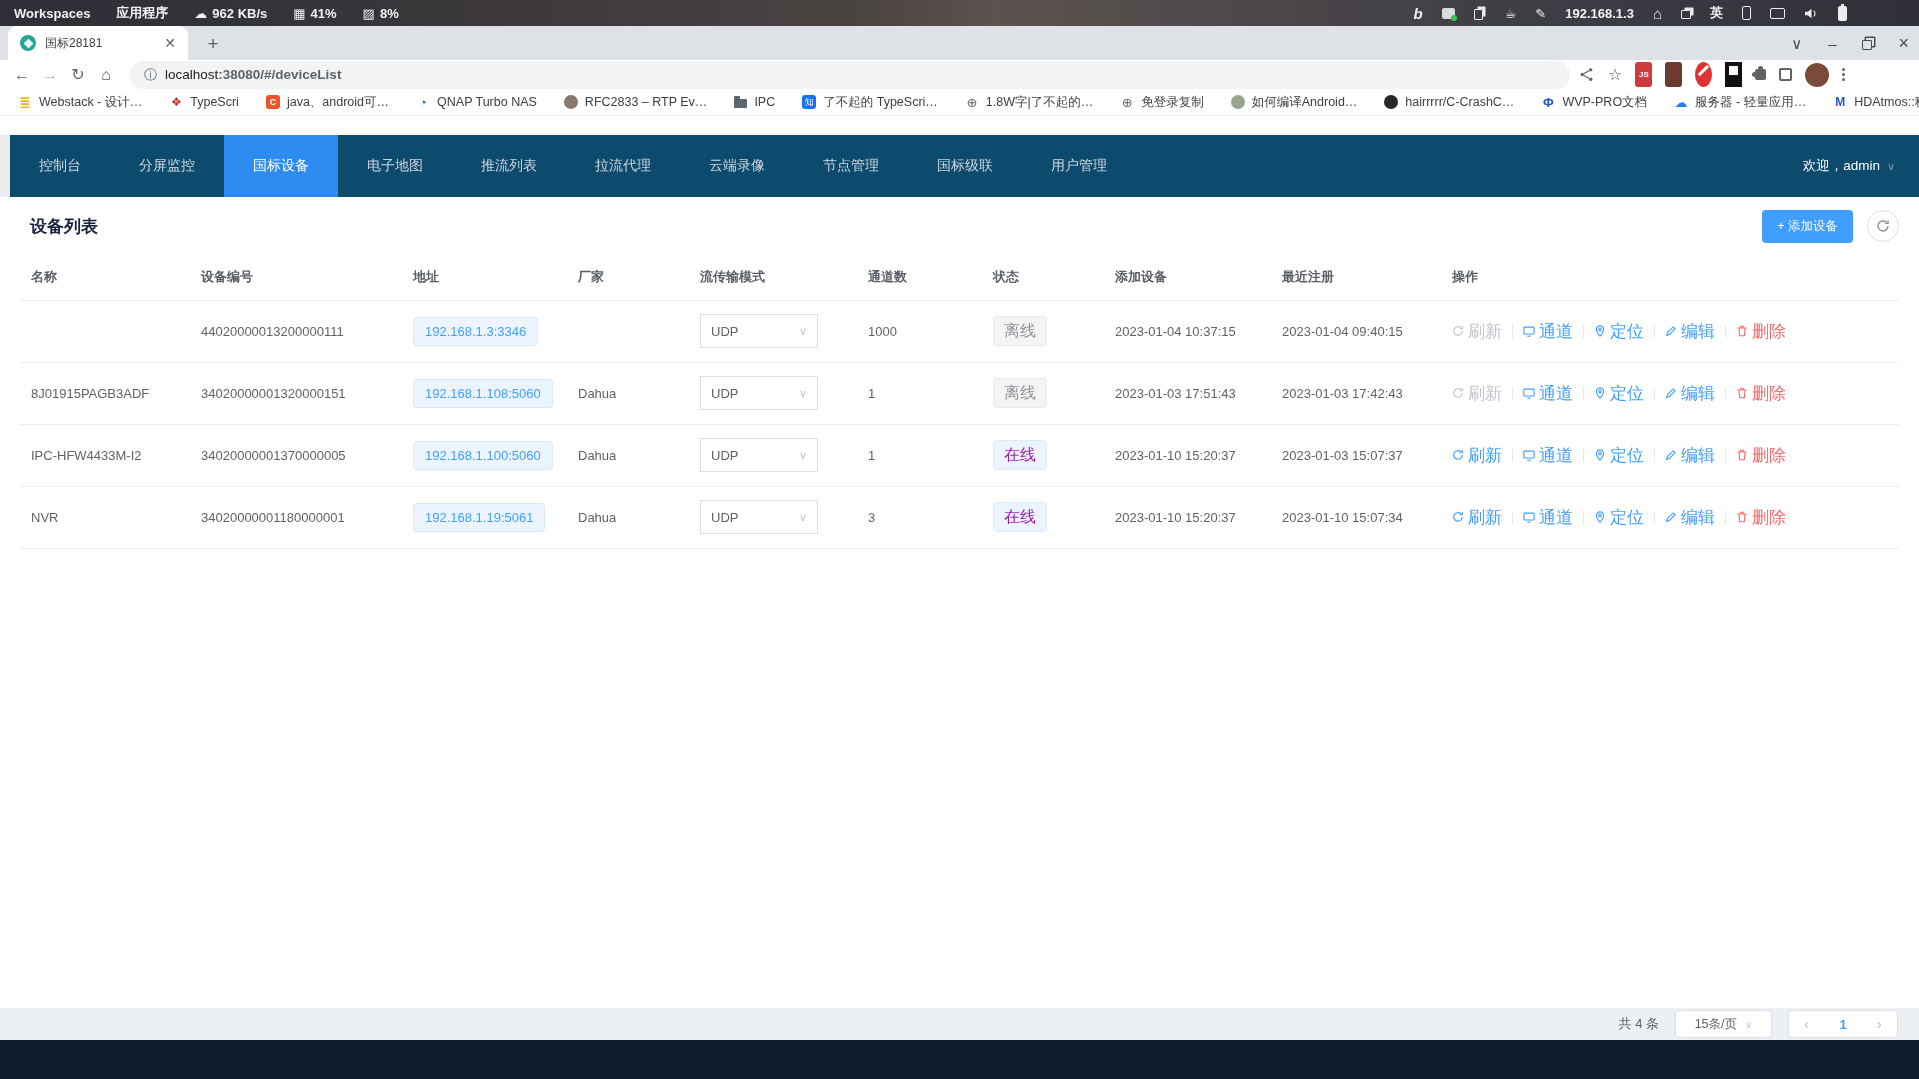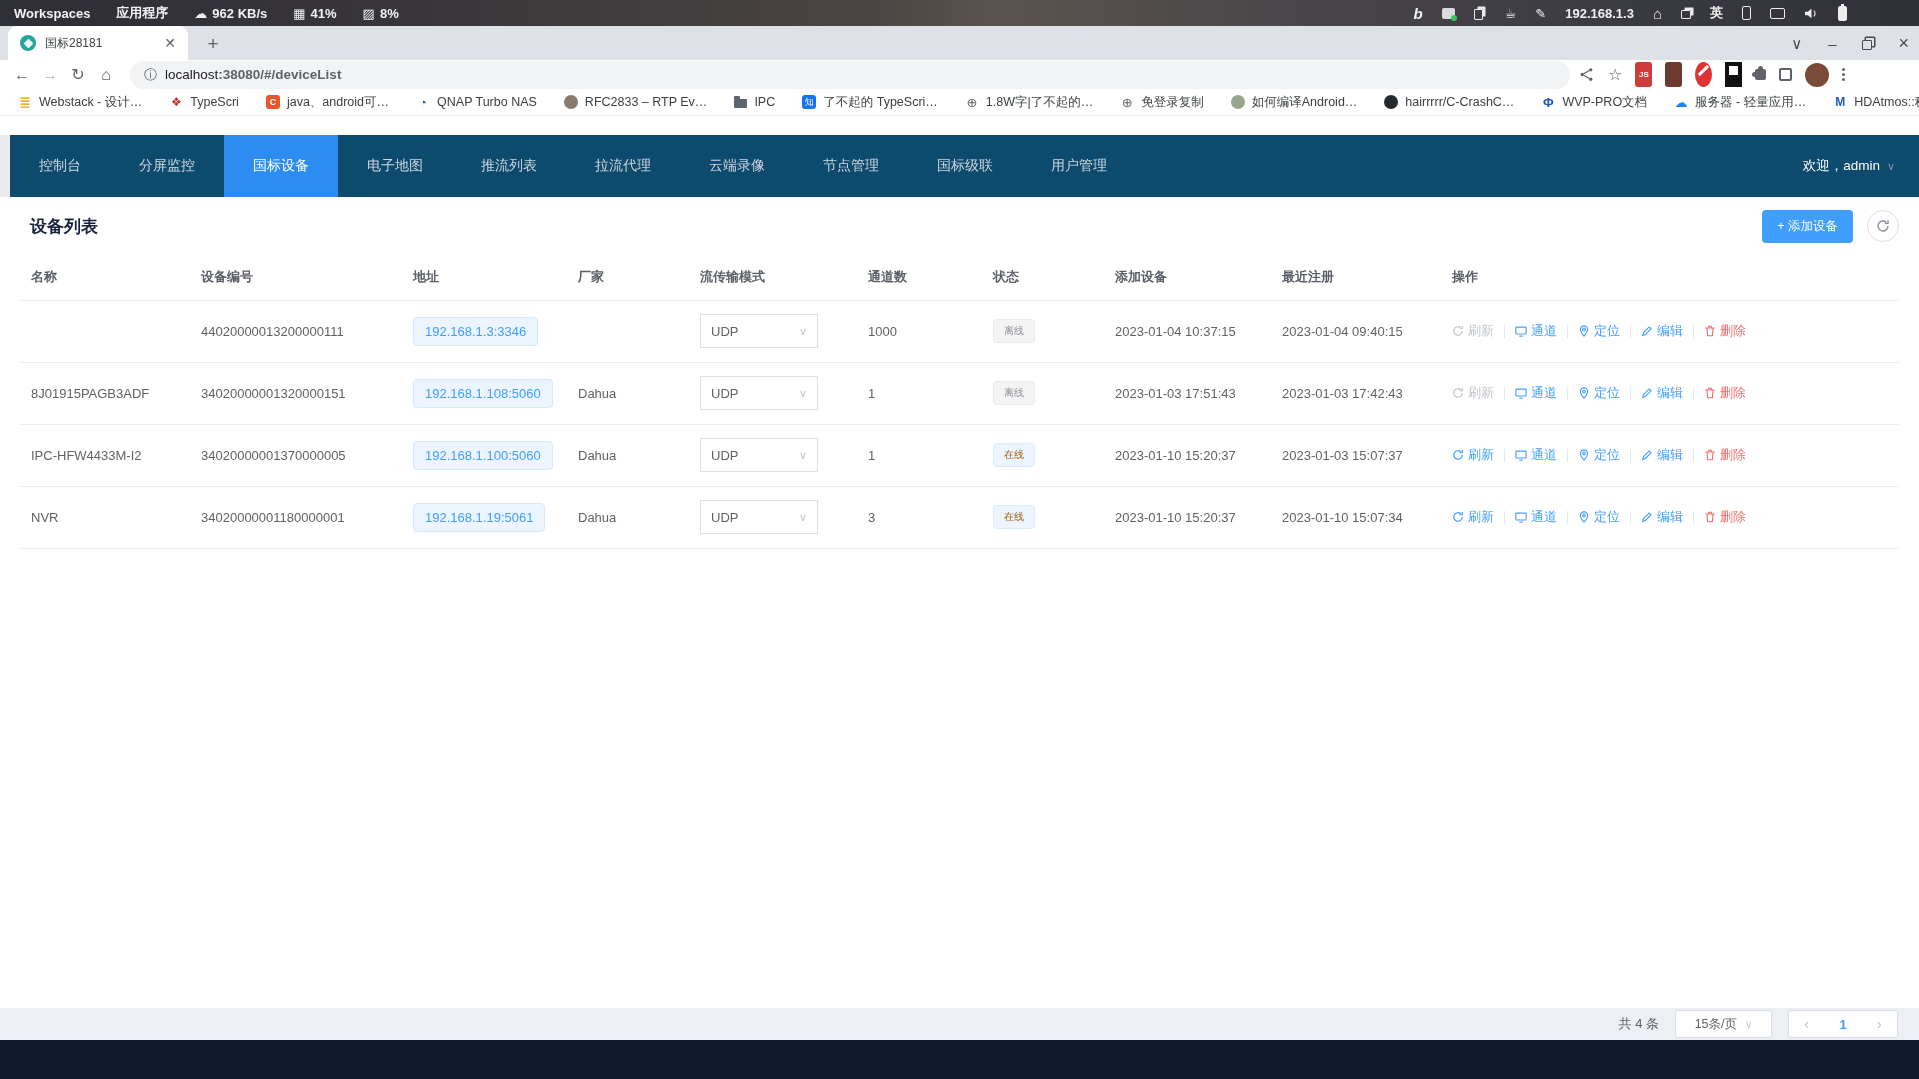--- a/index.html
+++ b/index.html
@@ -97,25 +97,25 @@
   .add-btn { margin-left:auto; background:#409eff; color:#fff; font-size:12.5px; border:none; border-radius:4px; padding:8px 15px; display:flex; align-items:center; gap:5px; }
   .refresh-circle { margin-left:14px; width:32px; height:32px; border:1px solid #dcdfe6; border-radius:50%; background:#fff; display:flex; align-items:center; justify-content:center; color:#8a909c; }
 
   
   .device-table { position:absolute; top:255px; left:20px; width:1879px; border-collapse:collapse; table-layout:fixed; font-size:13px; color:#606266; }
   .device-table th { height:45px; text-align:left; padding:0 0 0 11px; font-size:13px; font-weight:700; color:#5a5e66; border-bottom:1px solid #ebeef5; }
   .device-table td { height:61px; padding:0 0 0 11px; border-bottom:1px solid #ebeef5; white-space:nowrap; overflow:hidden; }
   .addr-pill { display:inline-block; background:#ecf5ff; border:1px solid #d4e9ff; color:#409eff; border-radius:4px; padding:6px 11px; font-size:13px; }
   .mode-select { display:inline-flex; align-items:center; justify-content:space-between; width:118px; height:34px; border:1px solid #dcdfe6; border-radius:0; background:#fff; padding:0 10px; color:#606266; font-size:13px; }
   .mode-select .caret { color:#c0c4cc; font-size:11px; }
-  .tag { display:inline-block; padding:6px 10px; border-radius:4px; font-size:10px; line-height:1; }
+  .tag { display:inline-block; padding:6px 10px; border-radius:4px; font-size:16px; line-height:1; }
   .tag-offline { background:#f4f4f5; border:1px solid #e9e9eb; color:#909399; }
-  .tag-online { background:#ecf5ff; border:1px solid #d9ecff; color:#a16207; }
+  .tag-online { background:#ecf5ff; border:1px solid #d9ecff; color:#a21caf; }
   .ops-cell { display:flex; align-items:center; gap:10px; height:61px; }
-  .op { display:inline-flex; align-items:center; gap:4px; font-size:13px; color:#409eff; }
+  .op { display:inline-flex; align-items:center; gap:4px; font-size:17px; color:#409eff; }
   .op svg { flex:none; }
   .op-off { color:#c0c4cc; }
   .op-del { color:#f56c6c; }
   .sep { width:1px; height:13px; background:#e4e7ed; }
 
   
   .footerbar { position:absolute; top:1008px; left:0; width:1919px; height:32px; background:#eceff3; display:flex; align-items:center; justify-content:flex-end; gap:16px; padding-right:21px; font-size:13px; color:#606266; }
   .size-select { width:97px; height:28px; background:#fff; border:1px solid #dcdfe6; border-radius:3px; display:inline-flex; align-items:center; justify-content:center; gap:8px; font-size:12.5px; color:#606266; }
   .size-select .caret { color:#c0c4cc; font-size:10px; }
   .pager { width:110px; height:28px; background:#fff; border:1px solid #dcdfe6; border-radius:3px; display:inline-flex; align-items:center; justify-content:space-around; }

